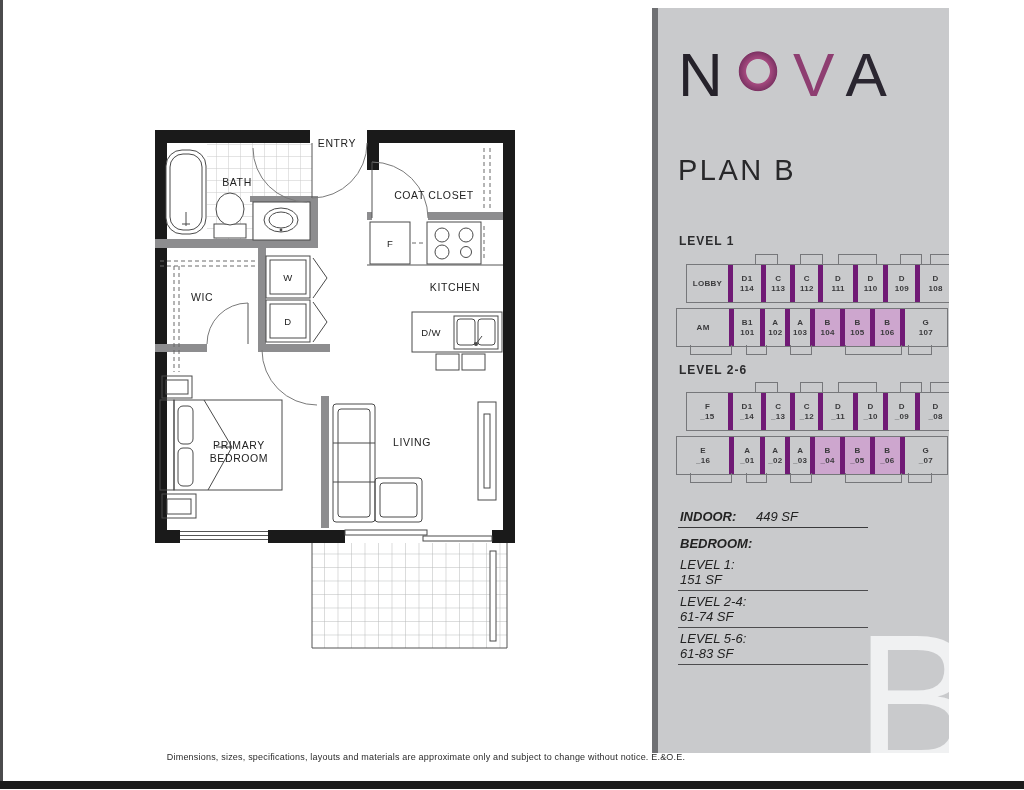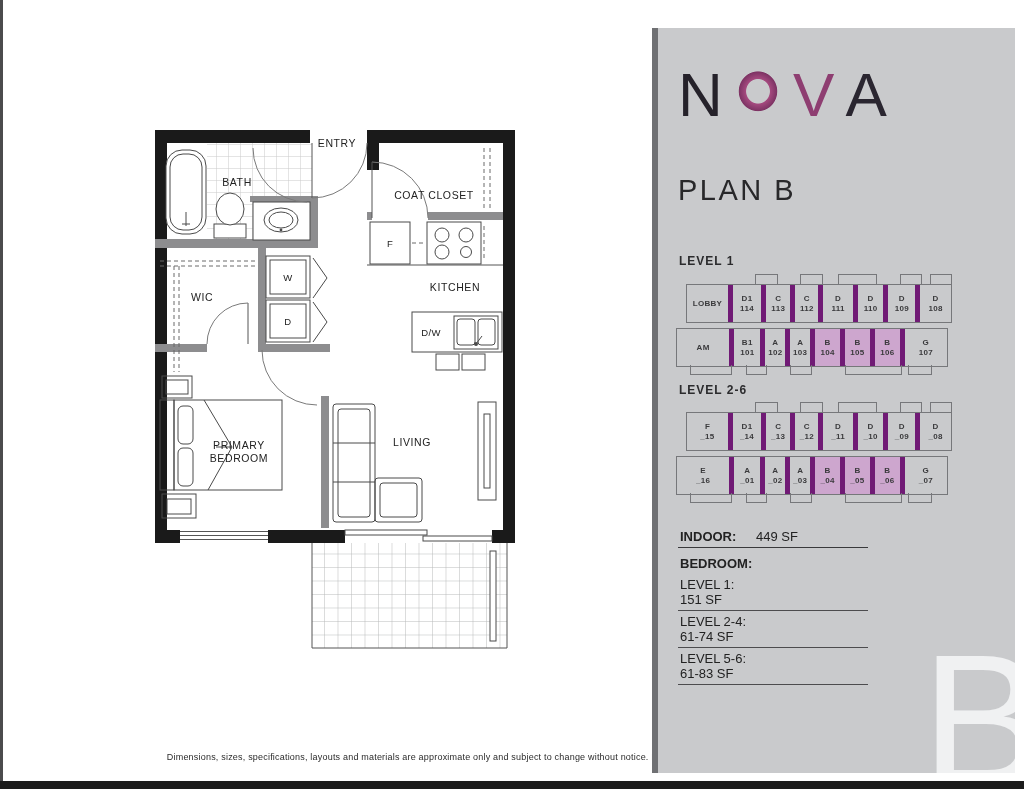--- a/index.html
+++ b/index.html
@@ -7,21 +7,21 @@
         font-family:"Liberation Sans",sans-serif;overflow:hidden;}
   .edge-left{position:absolute;left:0;top:0;width:3px;height:782px;background:#4b4b4d;}
   .bar-bottom{position:absolute;left:0;top:781px;width:1024px;height:8px;background:#1c1c1c;}
 
   
   .plan-svg{position:absolute;left:148px;top:122px;}
   .disclaimer{position:absolute;left:120px;top:752px;width:612px;text-align:center;
               font-size:9px;color:#2b2b2b;letter-spacing:0.2px;}
 
   
-  .sidebar{position:absolute;left:652px;top:28px;width:363px;height:745px;
+  .sidebar{position:absolute;left:652px;top:8px;width:297px;height:745px;
            background:#c9cacc;overflow:hidden;}
   .sidebar-strip{position:absolute;left:0;top:0;width:6px;height:745px;background:#6f7073;}
 
   .logo{position:absolute;left:26px;top:36px;white-space:nowrap;}
   .logo span{display:inline-block;font-size:62px;line-height:1;font-weight:400;
              letter-spacing:0;margin-right:11px;vertical-align:baseline;}
   .logo .l-n{color:#25222a;}
   .logo .l-o{color:transparent;
       background:radial-gradient(ellipse 45% 36% at 50% 44%,
         rgba(0,0,0,0) 53%, #a4497e 57%, #7e3364 87%, rgba(0,0,0,0) 91%);}
@@ -43,21 +43,21 @@
   .fp-row.top{left:14px;width:264px;top:12px;}
   .fp-row.bottom{left:4px;width:270px;top:56px;}
   .fp-unit{display:flex;flex-direction:column;align-items:center;justify-content:center;
            font-size:8px;line-height:1.2;color:#3a3a3c;letter-spacing:0.3px;min-width:0;}
   .fp-unit + .fp-unit{border-left:5px solid #701a75;}
   .fp-unit.hl{background:#cda6ce;}
   .bump{position:absolute;height:10px;border:1px solid #76777a;}
   .bump.t{top:2px;border-bottom:none;}
   .bump.b{top:93px;height:9px;border-top:none;}
 
-  .stats{position:absolute;left:26px;top:498px;width:190px;font-size:13px;color:#222;}
+  .stats{position:absolute;left:26px;top:498px;width:190px;font-size:13px;color:#222;font-style:italic;}
   .stat-row{display:flex;padding:3px 0 3px 2px;}
   .stat-row.rule{border-bottom:1.6px solid #39393b;}
   .stat-row.rule-thin{border-bottom:1.2px solid #4c4c4e;flex-direction:column;}
   .stat-label{width:76px;flex:none;}
   .stat-row.hdr .stat-label, .stat-row.hdr{font-weight:700;}
   .stat-gap{height:5px;}
 
   .big-b{position:absolute;right:-30px;bottom:-40px;font-size:185px;line-height:1;
          font-weight:400;color:#f0f1f2;font-family:"Liberation Sans",sans-serif;}
 

